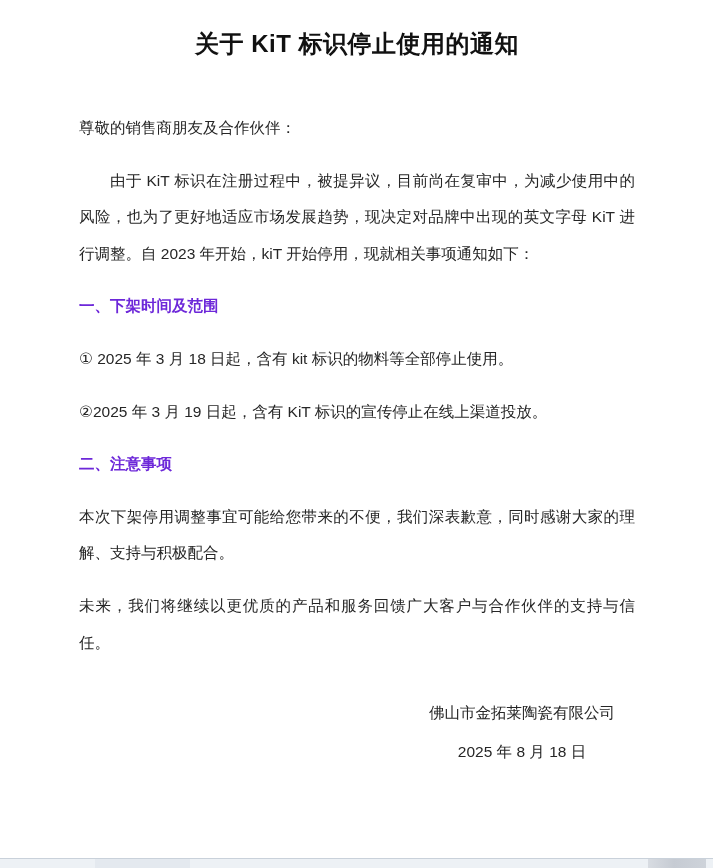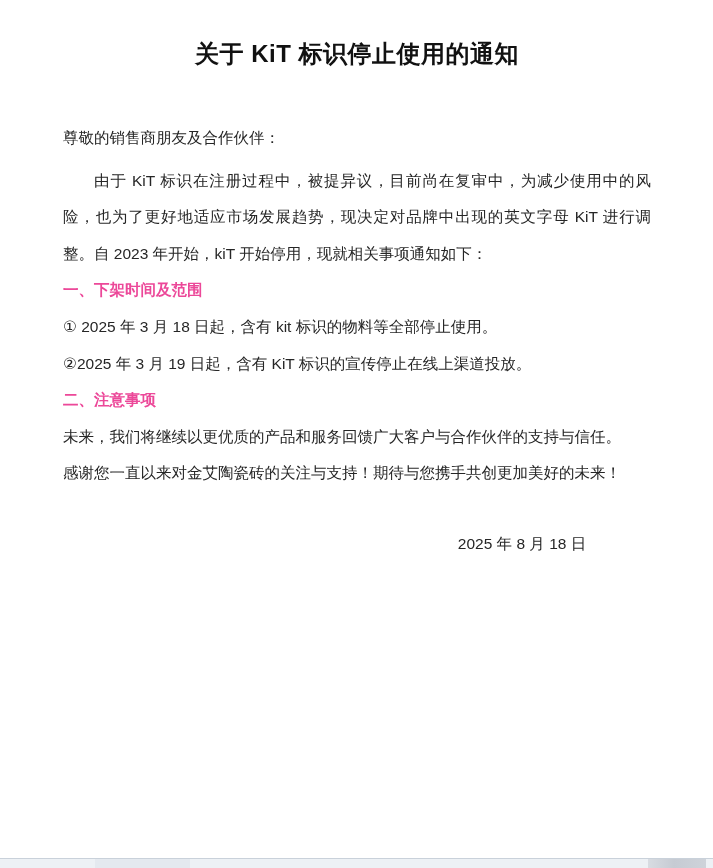--- a/index.html
+++ b/index.html
@@ -9,46 +9,46 @@
   body {
     width: 713px;
     height: 868px;
     background: #ffffff;
     position: relative;
     overflow: hidden;
     font-family: "Liberation Sans", "DejaVu Sans", sans-serif;
     color: #262626;
   }
   .doc {
-    padding: 38px 62px 0 63px;
+    padding: 28px 62px 0 63px;
   }
   .title {
     font-size: 24px;
     font-weight: bold;
     color: #111111;
     text-align: center;
     margin: 0 0 50px 0;
     letter-spacing: 0.5px;
   }
   .bodytext p {
-    margin: 0;
+    margin: 16px;
     font-size: 15.5px;
     line-height: 36.6px;
     text-align: justify;
     text-justify: inter-ideograph;
   }
   p.greeting {
     margin-bottom: 6px;
   }
   p.intro {
     text-indent: 2em;
   }
   p.sec-heading {
     font-weight: bold;
-    color: #ec4899;
+    color: #6d28d9;
   }
   .signature {
     margin-top: 32px;
     margin-left: 309px;
     width: 300px;
     text-align: center;
   }
   .signature p {
     margin: 0;
     font-size: 15.5px;
@@ -97,28 +97,29 @@
 
     <p class="sec-heading">一、下架时间及范围</p>
 
     <p>① 2025 年 3 月 18 日起，含有 kit 标识的物料等全部停止使用。</p>
 
     <p>②2025 年 3 月 19 日起，含有 KiT 标识的宣传停止在线上渠道投放。</p>
 
     <p class="sec-heading">二、注意事项</p>
 
 
+    <p>本次下架停用调整事宜可能给您带来的不便，我们深表歉意，同时感谢大家的理解、支持与积极配合。</p>
 
     <p>未来，我们将继续以更优质的产品和服务回馈广大客户与合作伙伴的支持与信任。</p>
 
-    <p>感谢您一直以来对金艾陶瓷砖的关注与支持！期待与您携手共创更加美好的未来！</p>
 
   </div>
 
   <div class="signature">
+    <p>佛山市金拓莱陶瓷有限公司</p>
     <p>2025 年 8 月 18 日</p>
   </div>
 
 </div>
 
 <div class="footer-strip">
   <div class="left-patch"></div>
   <div class="right-thumb"></div>
 </div>
 

